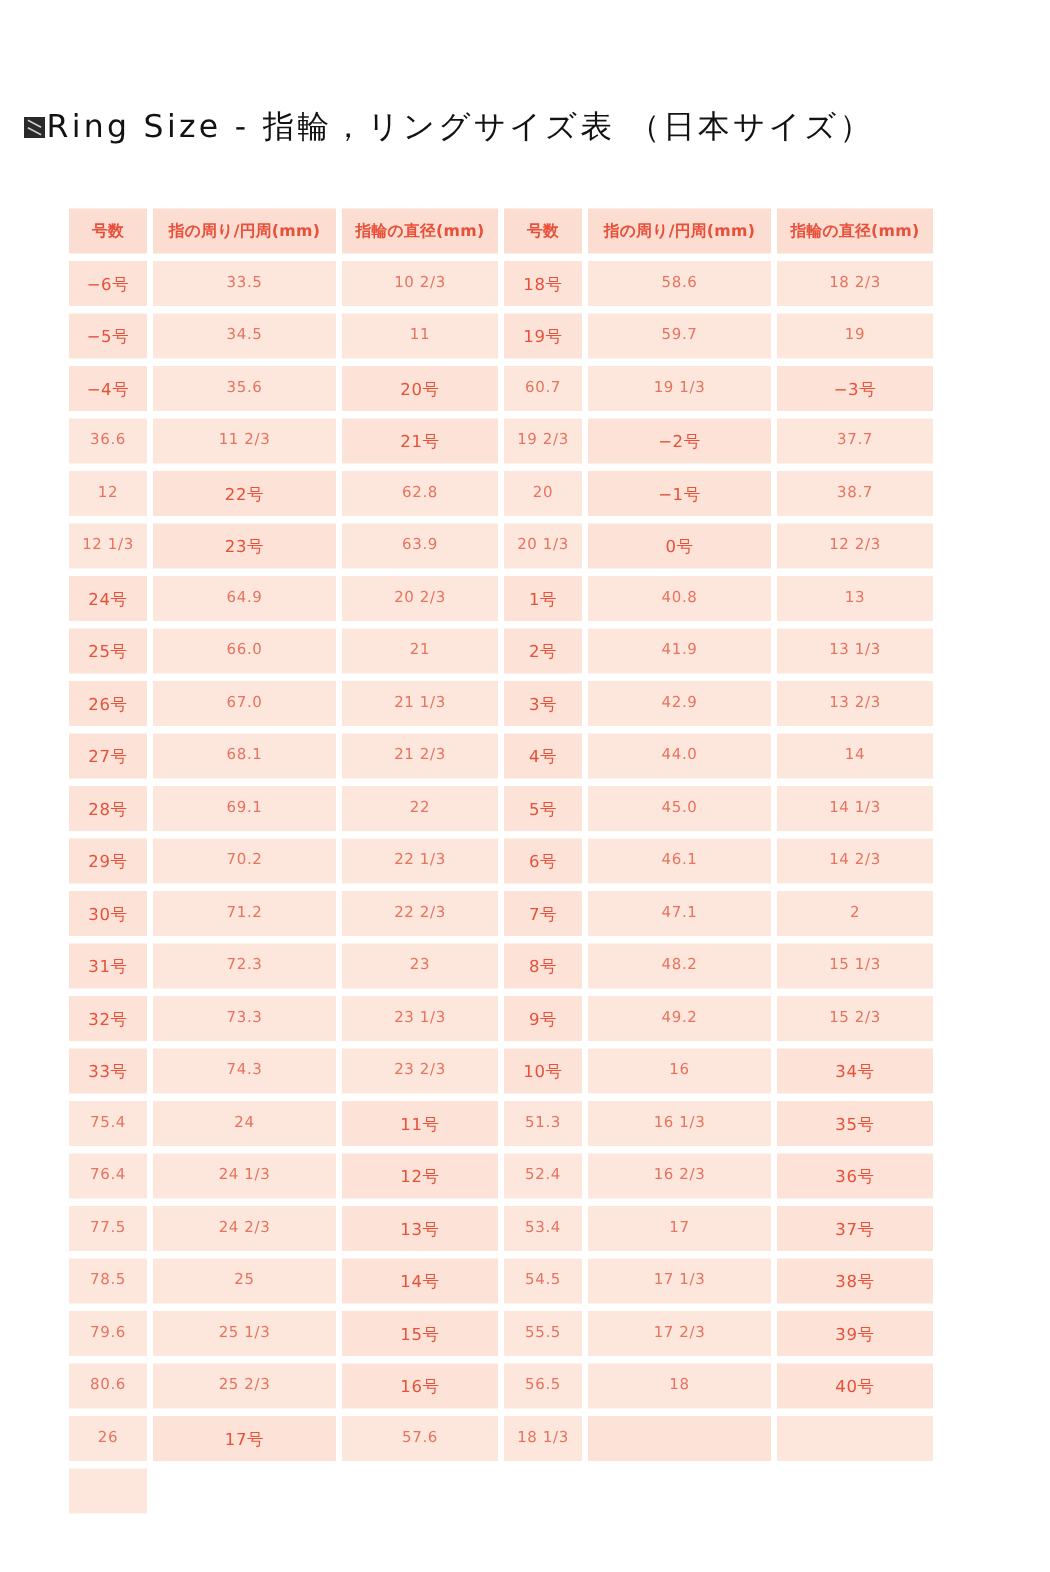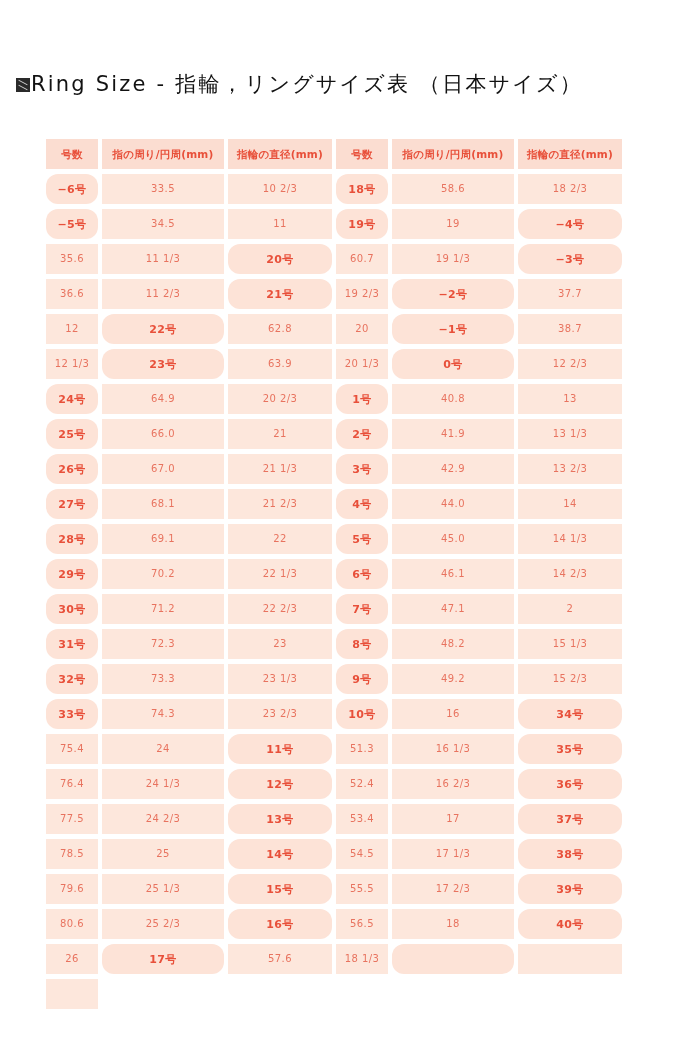--- a/index.html
+++ b/index.html
@@ -78,23 +78,22 @@
   .cell.head {
     background: #fbddd1;
     color: #e8503a;
     font-weight: 700;
     font-size: 10.5px;
     letter-spacing: 0.2px;
   }
   .cell.size {
     background: #fde3d7;
     color: #e8503a;
-    font-weight: 700;
+    font-weight: 400;
     font-size: 11px;
-    border-radius: 12px;
   }
   .cell.val {
     background: #fde7dc;
     color: #e8735f;
     font-weight: 400;
     font-size: 10px;
   }
   .cell.blank {
     background: #fde7dc;
   }
@@ -120,24 +119,24 @@
         <div class="cell size">−6号</div>
         <div class="cell val">33.5</div>
         <div class="cell val">10  2/3</div>
         <div class="cell size">18号</div>
         <div class="cell val">58.6</div>
         <div class="cell val">18  2/3</div>
         <div class="cell size">−5号</div>
         <div class="cell val">34.5</div>
         <div class="cell val">11</div>
         <div class="cell size">19号</div>
+        <div class="cell val">59.7</div>
         <div class="cell val">19</div>
         <div class="cell size">−4号</div>
         <div class="cell val">35.6</div>
-        <div class="cell val">11  1/3</div>
         <div class="cell size">20号</div>
         <div class="cell val">60.7</div>
         <div class="cell val">19  1/3</div>
         <div class="cell size">−3号</div>
         <div class="cell val">36.6</div>
         <div class="cell val">11  2/3</div>
         <div class="cell size">21号</div>
         <div class="cell val">19  2/3</div>
         <div class="cell size">−2号</div>
         <div class="cell val">37.7</div>

